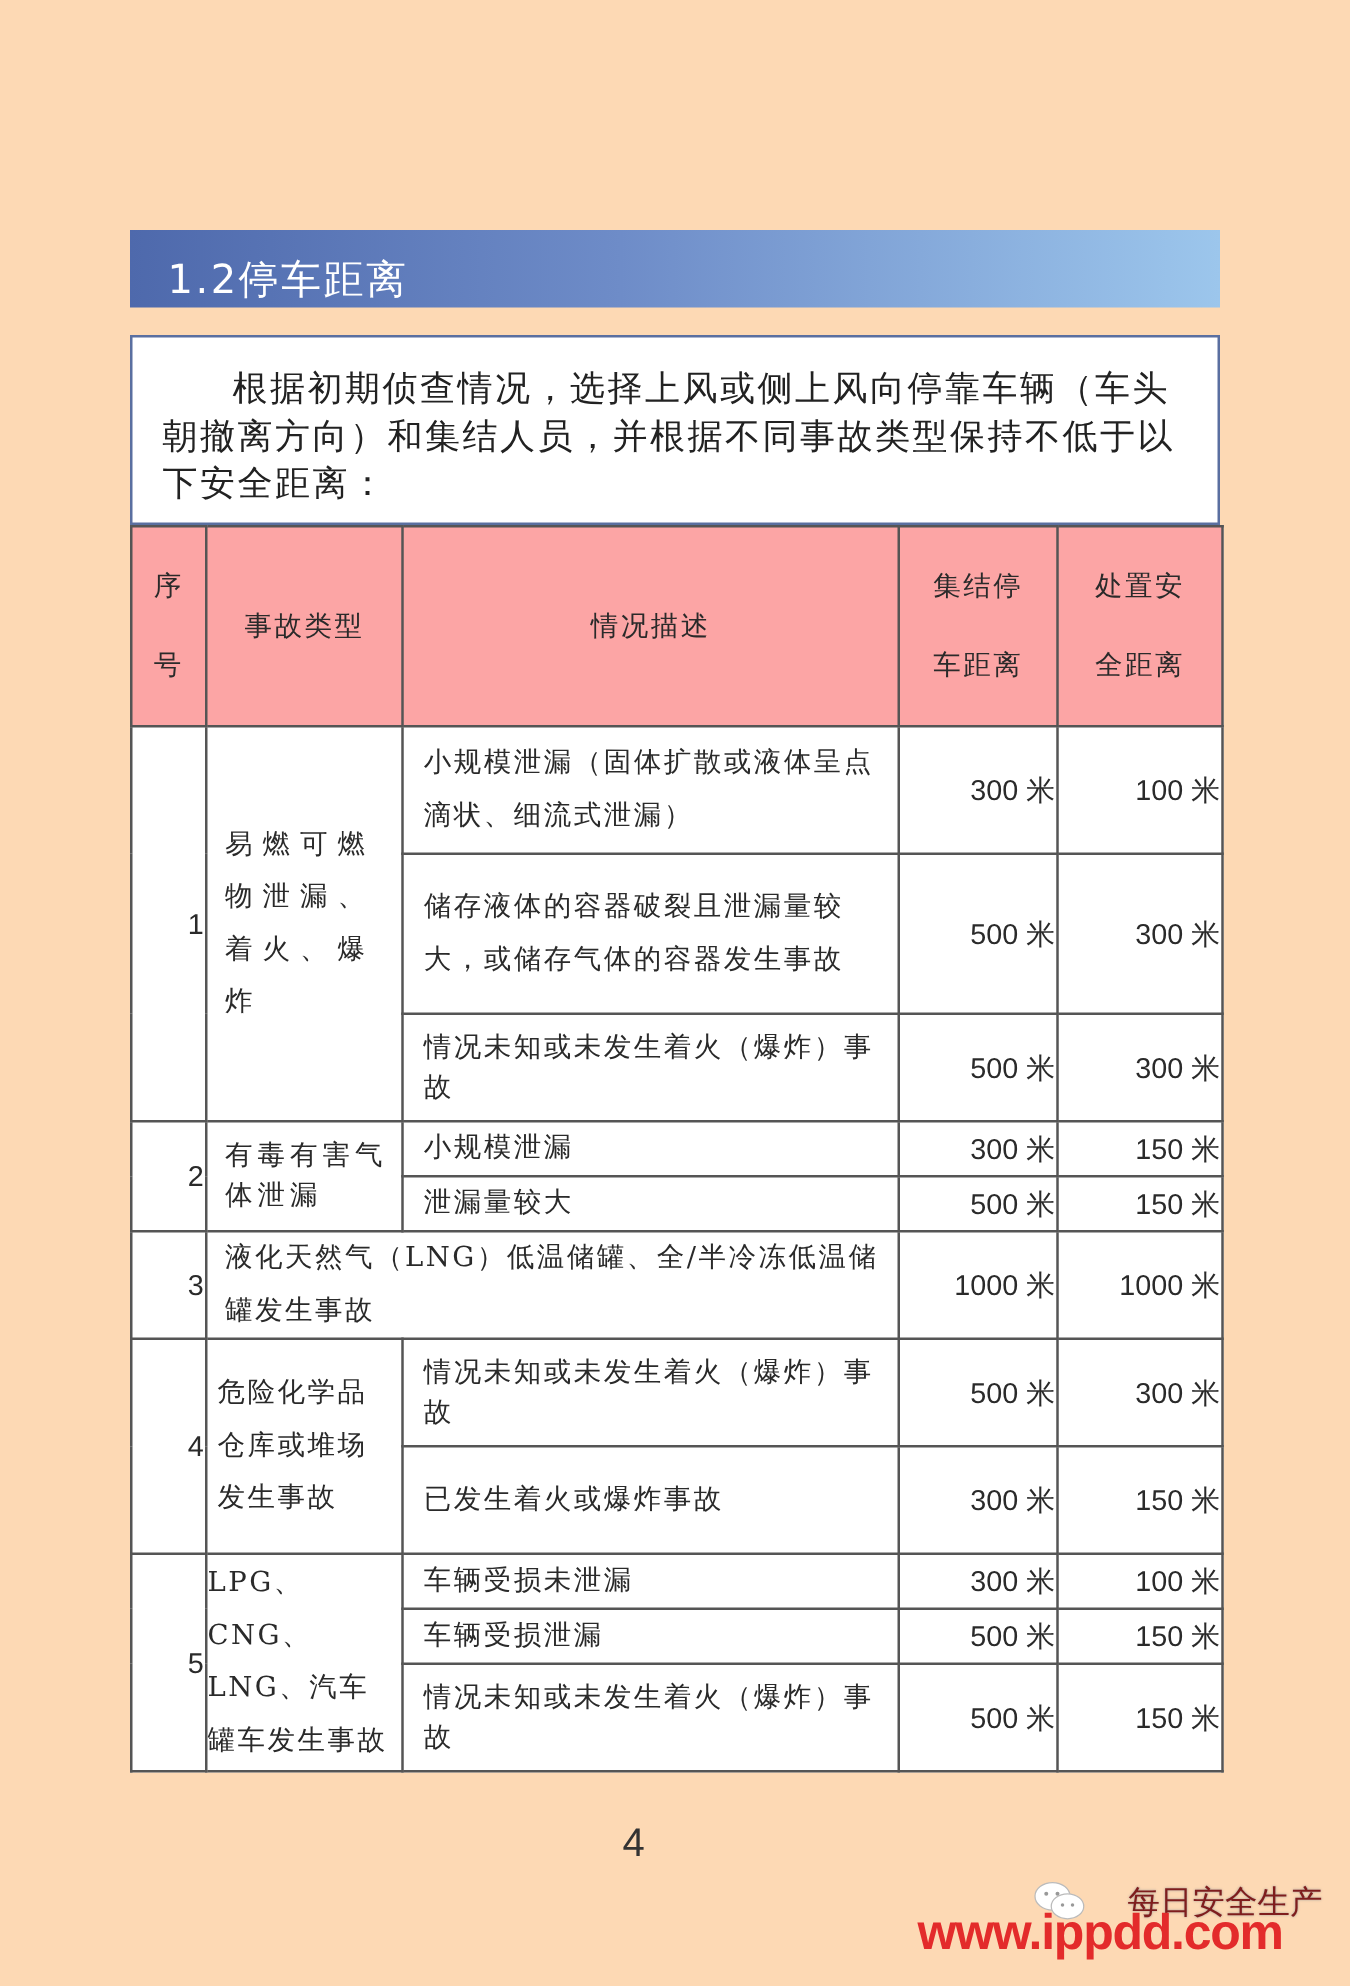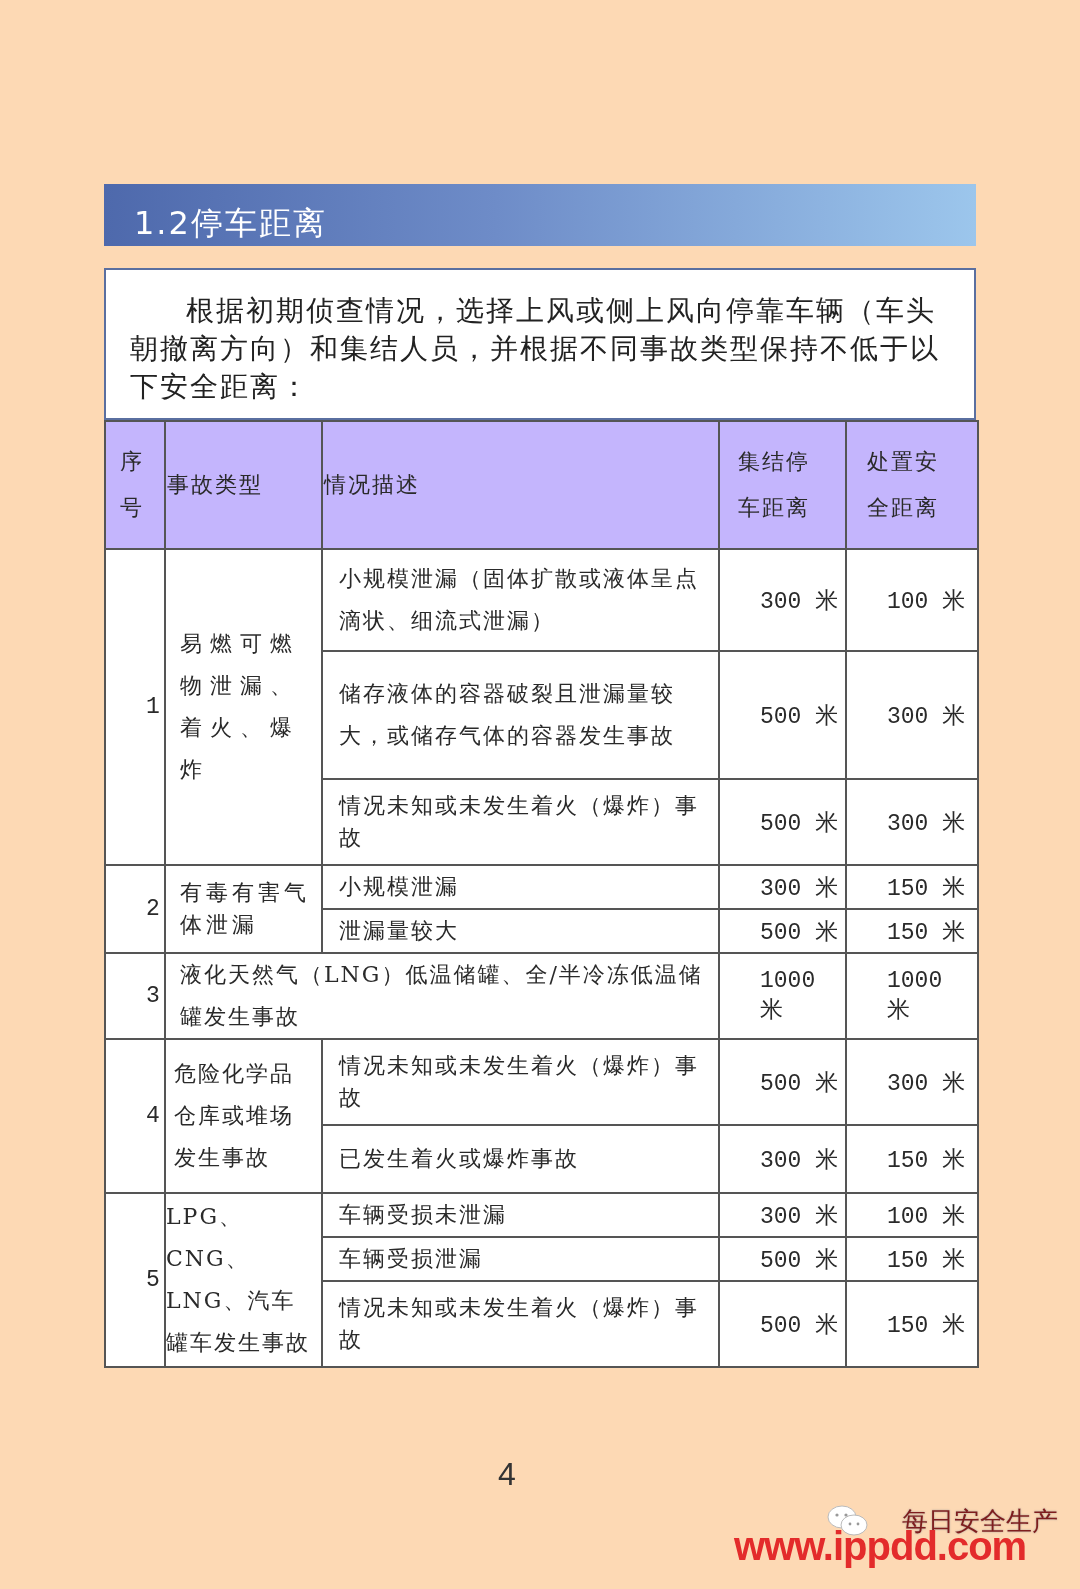--- a/index.html
+++ b/index.html
@@ -24,22 +24,22 @@
     font-family: "DejaVu Serif", "Liberation Serif", serif; text-indent:56px; color:#222;
   }
   table {
     position:absolute; left:104px; top:420px; width:873px; border-collapse:collapse;
     background:#fff; table-layout:fixed;
   }
   td, th {
     border:2px solid #555; font-weight:normal; font-size:22px; color:#2a2a2a;
     font-family: "DejaVu Serif", "Liberation Serif", serif; letter-spacing:2px;
   }
-  th { background:#c4b5fd; height:94px; text-align:left; line-height:46px; }
-  td.num, td.dist { text-align:left; font-family:Liberation Mono, monospace; letter-spacing:0; font-size:23px;padding-left:40px; }
+  th { background:#fca5a5; height:94px; text-align:center; line-height:63px; }
+  td.num, td.dist { text-align:right; font-family:Liberation Sans, sans-serif; letter-spacing:0; font-size:23px;padding-left:40px; }
   td.type { padding:0 8px 0 14px; line-height:42px; }
   td.desc { padding:0 10px 0 16px; line-height:42px; }
   td.desc-tight { line-height:32px;font-family:Liberation Serif, serif; }
   .page-num {
     position:absolute; left:498px; top:1456px; font-size:32px; color:#333;
     font-family:"Liberation Sans", sans-serif;
   }
   .wm-cn {
     position:absolute; left:868px; top:1504px; font-size:26px; color:#7f1d1d;
     font-family:"DejaVu Sans", sans-serif; text-shadow:0 0 2px #999;margin-left:34px;
@@ -120,21 +120,21 @@
       <td class="dist">1000 米</td>
     </tr>
 
     <tr style="height:86px">
       <td class="num" rowspan="2">4</td>
       <td class="type" rowspan="2" style="padding-left:8px;border-radius:30px;">危险化学品仓库或堆场发生事故</td>
       <td class="desc desc-tight">情况未知或未发生着火（爆炸）事故</td>
       <td class="dist">500 米</td>
       <td class="dist">300 米</td>
     </tr>
-    <tr style="height:68px">
+    <tr style="height:86px">
       <td class="desc">已发生着火或爆炸事故</td>
       <td class="dist">300 米</td>
       <td class="dist">150 米</td>
     </tr>
 
     <tr style="height:44px">
       <td class="num" rowspan="3">5</td>
       <td class="type" rowspan="3" style="padding-left:0;">LPG、CNG、LNG、汽车罐车发生事故</td>
       <td class="desc">车辆受损未泄漏</td>
       <td class="dist">300 米</td>

